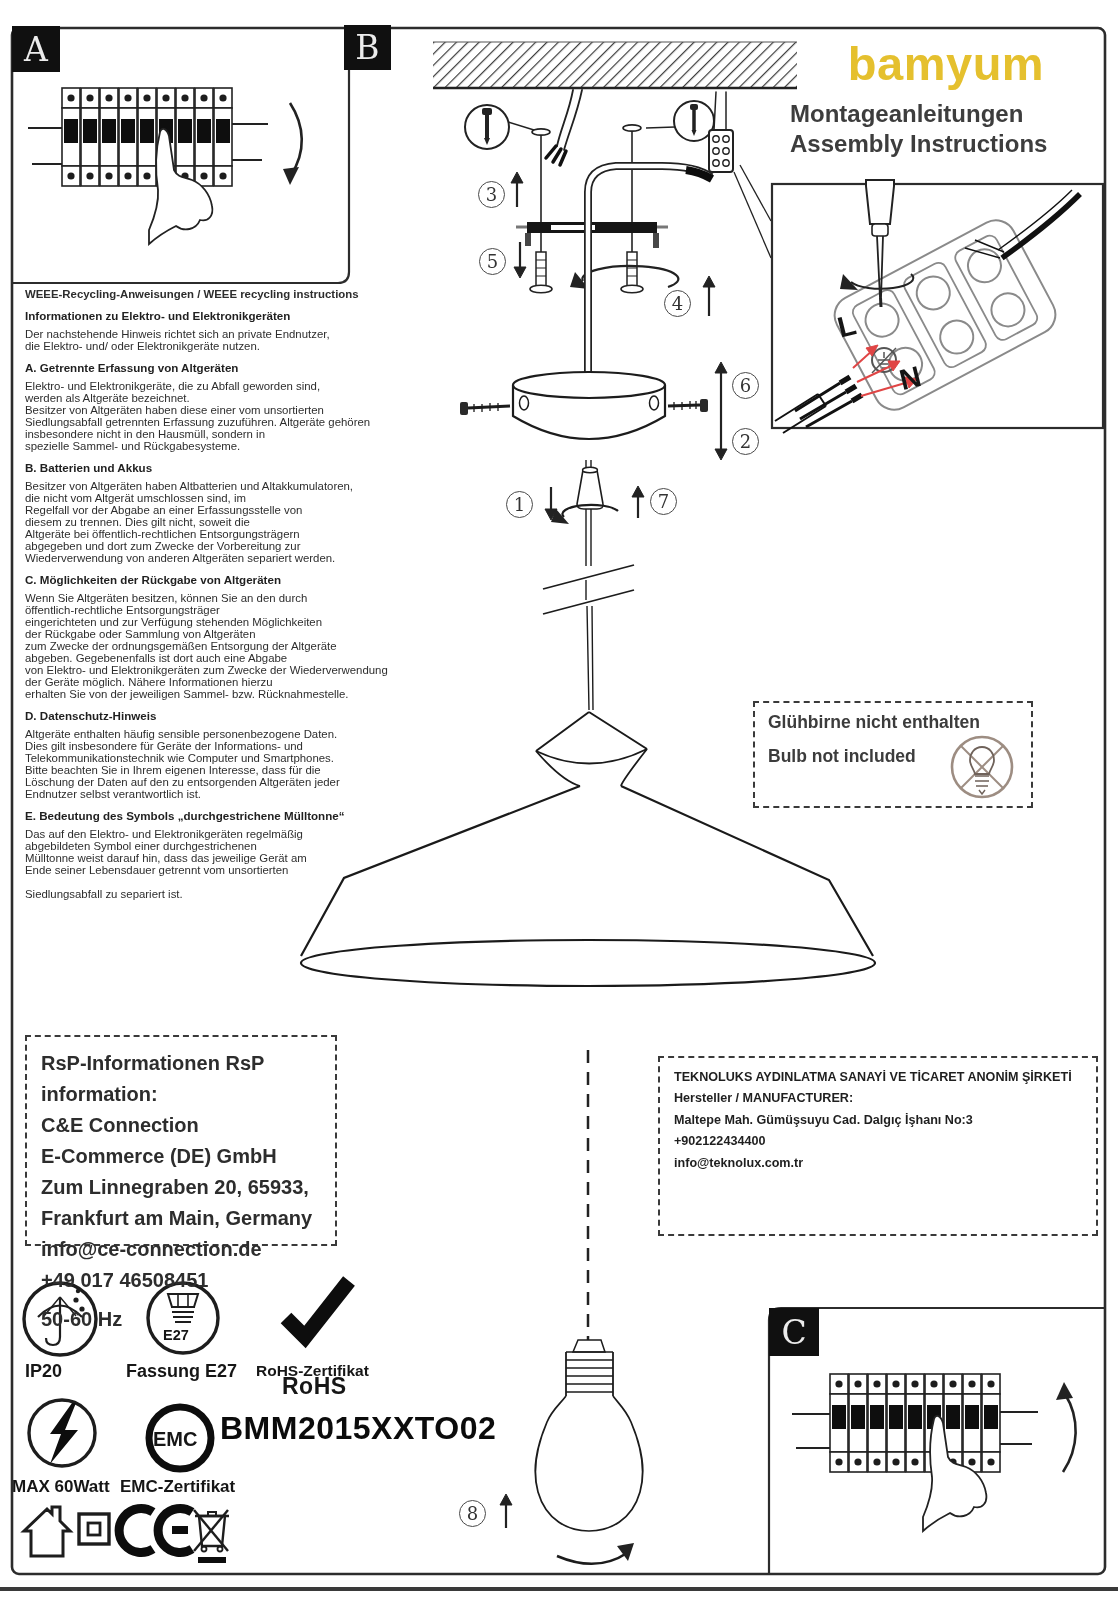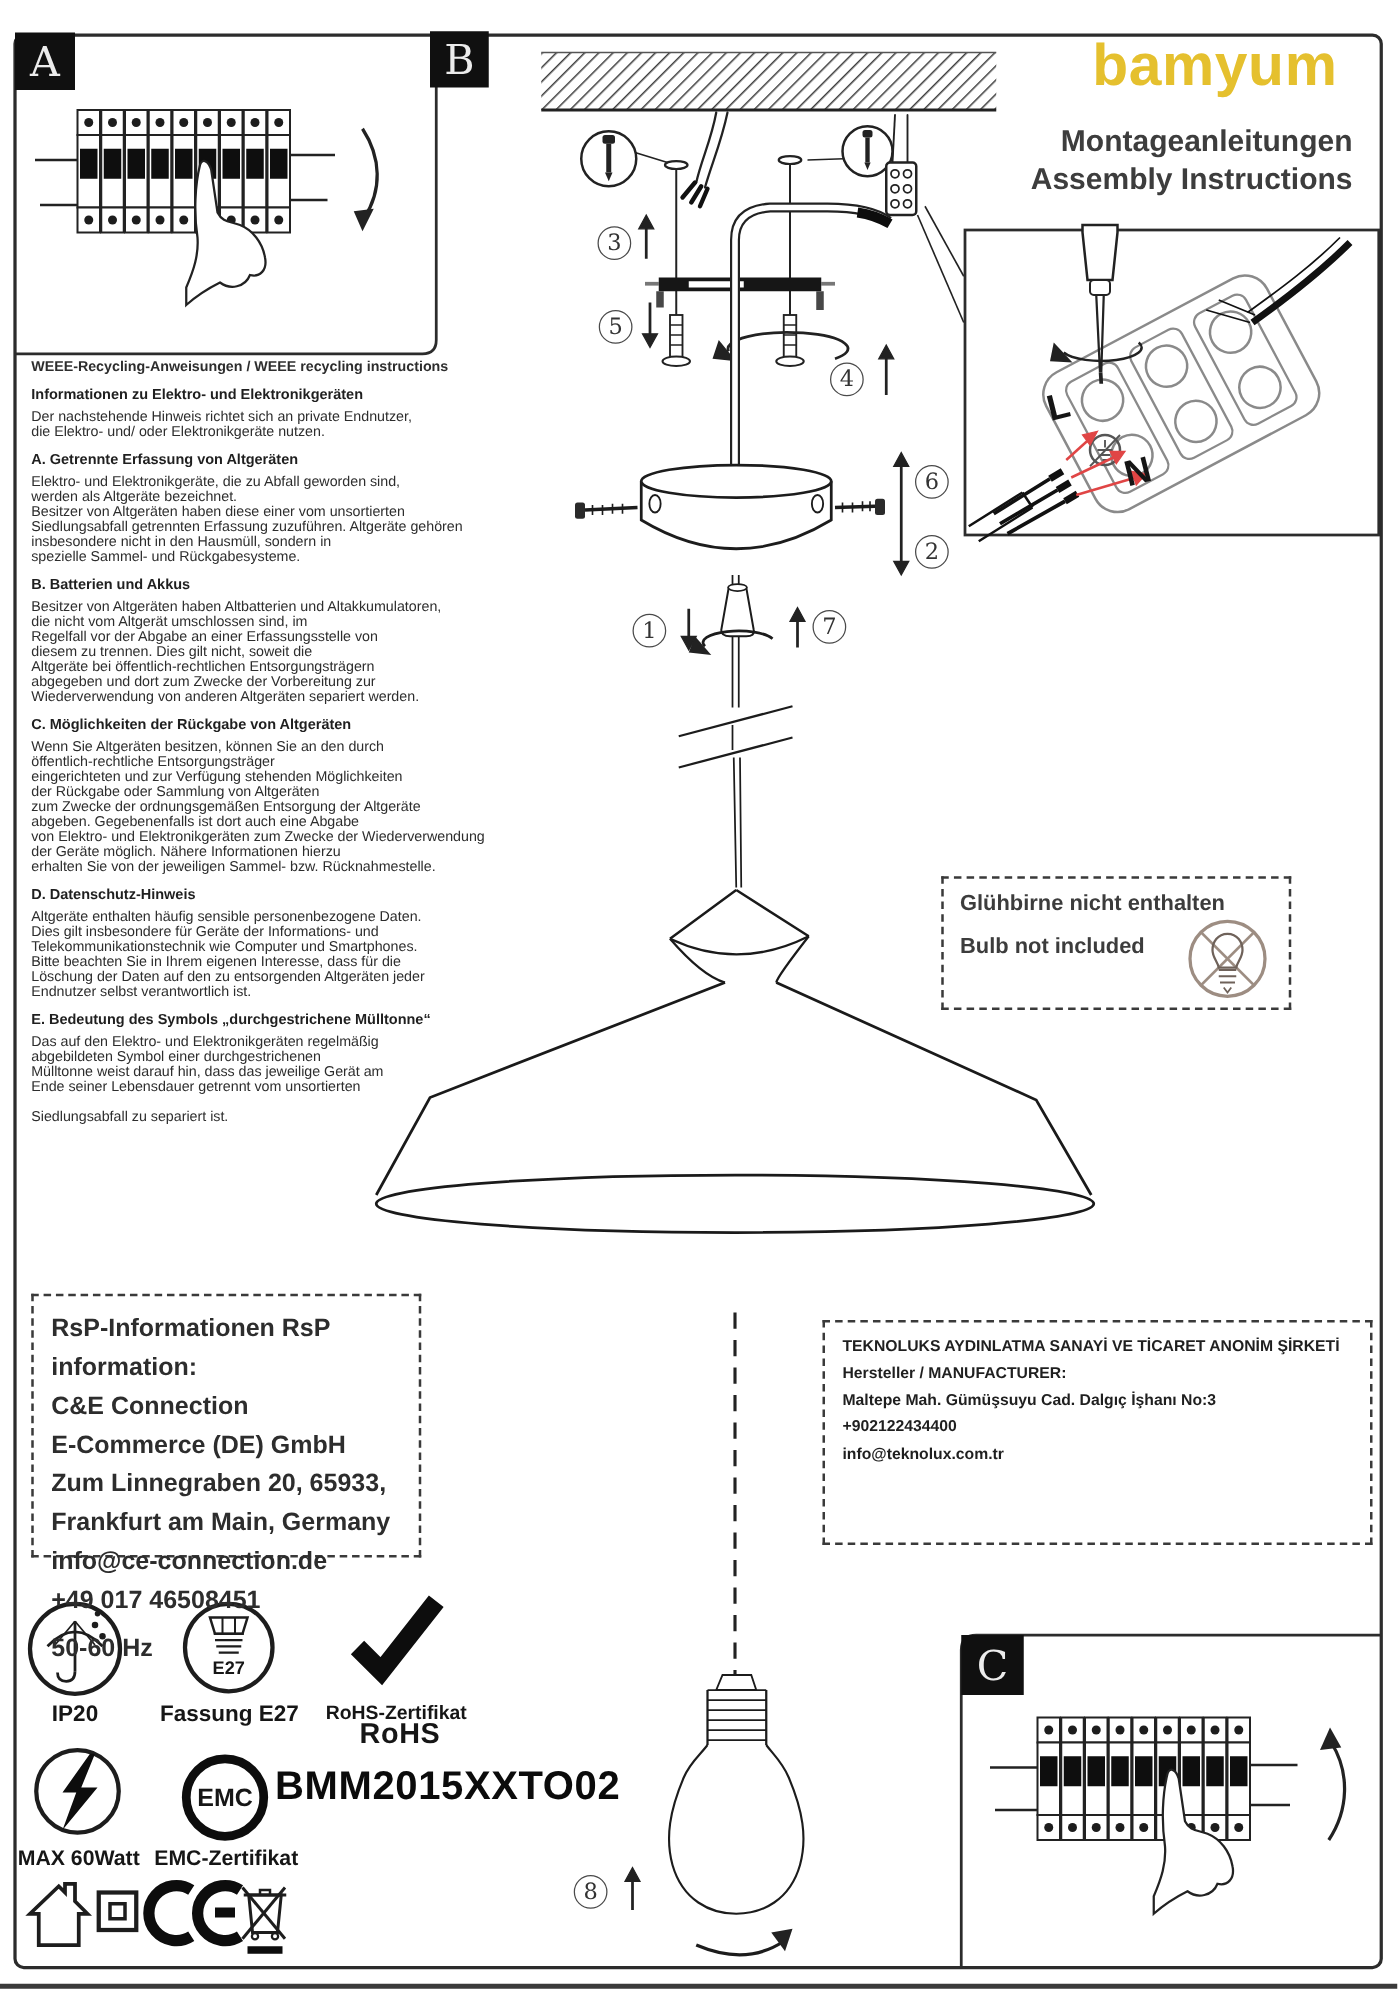--- a/index.html
+++ b/index.html
@@ -3,43 +3,43 @@
 <meta charset="utf-8">
 <style>
   *{box-sizing:border-box}
   html,body{margin:0;padding:0}
   body{width:1118px;height:1600px;position:relative;background:#fff;
        font-family:"Liberation Sans",sans-serif;color:#222;overflow:hidden}
   #art{position:absolute;left:0;top:0;z-index:1}
   .abs{position:absolute;z-index:2}
   .panel-label{background:#101010;color:#ececec;font-family:"DejaVu Serif",serif;
        display:flex;align-items:center;justify-content:center;font-size:33px;z-index:3}
-  .brand{left:822px;top:24px;width:248px;text-align:right;font-size:47px;font-weight:700;
+  .brand{left:822px;top:36px;width:248px;text-align:center;font-size:47px;font-weight:700;
        letter-spacing:.5px}
-  .subt{left:790px;top:99px;width:292px;text-align:right;font-size:24px;font-weight:700;
+  .subt{left:790px;top:99px;width:292px;text-align:left;font-size:24px;font-weight:700;
        color:#3d3d3d;line-height:1.26}
   .weee{left:25px;top:289px;width:436px;font-size:11.4px;line-height:1.05;color:#2d2d2d}
   .weee h4{margin:9px 0 7px;font-size:11.6px;color:#1f1f1f}
   .weee .hd{font-weight:700;margin:0 0 9px}
   .weee p{margin:0 0 7px;white-space:pre-line}
   .weee .closing{margin-top:12px}
   .dashed-box{position:absolute;border:2.5px dashed #3a3a3a;z-index:2}
   .glu-box{left:753px;top:701px;width:280px;height:107px}
   .glu-l1{position:absolute;left:13px;top:9px;font-size:17.5px;font-weight:700;color:#3c3c3c;white-space:nowrap}
   .glu-l2{position:absolute;left:13px;top:43px;font-size:17.5px;font-weight:700;color:#3c3c3c;white-space:nowrap}
   .rsp-box{left:25px;top:1035px;width:312px;height:211px;padding:11px 14px;
        font-size:20px;font-weight:700;line-height:1.55;color:#2d2d2d}
   .rsp-box .gap{margin-top:8px}
   .man-box{left:658px;top:1056px;width:440px;height:180px;padding:9px 14px;
        font-size:12.6px;font-weight:700;line-height:1.7;color:#1f1f1f}
   .man-box .made{margin-top:13px}
   .stepnum{position:absolute;width:27px;height:27px;border:1.7px solid #4a4a4a;border-radius:50%;
        display:flex;align-items:center;justify-content:center;font-family:"DejaVu Serif",serif;
        font-size:18px;color:#333;z-index:2;background:transparent}
-  .certlbl{position:absolute;font-weight:700;text-align:center;color:#161616;z-index:2}
+  .certlbl{position:absolute;font-weight:700;text-align:left;color:#161616;z-index:2}
   .tletter{position:absolute;font-weight:700;font-size:29px;color:#151515;transform:rotate(-14deg);z-index:2}
   .model{left:220px;top:1410px;font-size:32px;font-weight:700;letter-spacing:.5px;color:#0b0b0b}
 </style>
 </head>
 <body>
 
 <svg id="art" width="1118" height="1600" viewBox="0 0 1118 1600">
   <defs>
     <pattern id="hatch" patternUnits="userSpaceOnUse" width="8" height="8" patternTransform="rotate(45)">
       <line x1="0" y1="0" x2="0" y2="8" stroke="#3c3c3c" stroke-width="2.4"></line>

